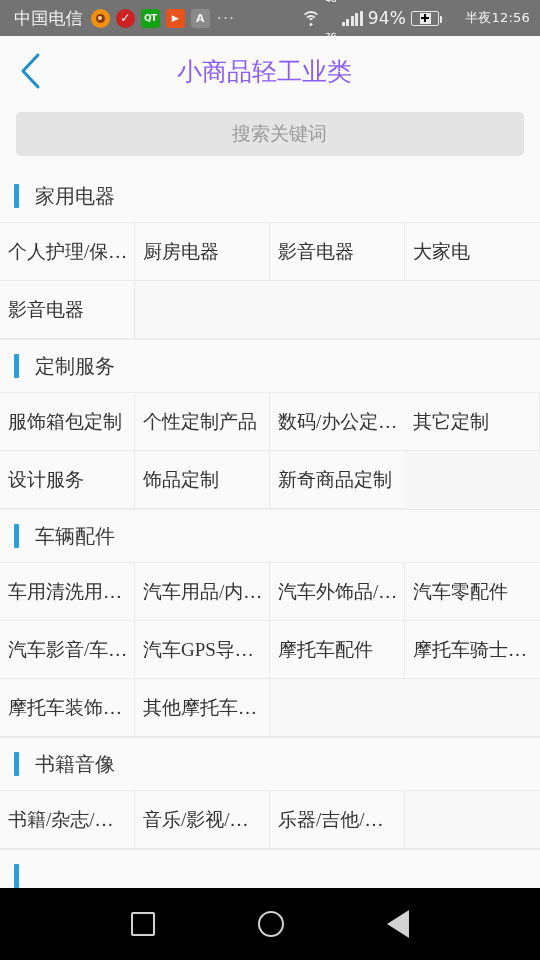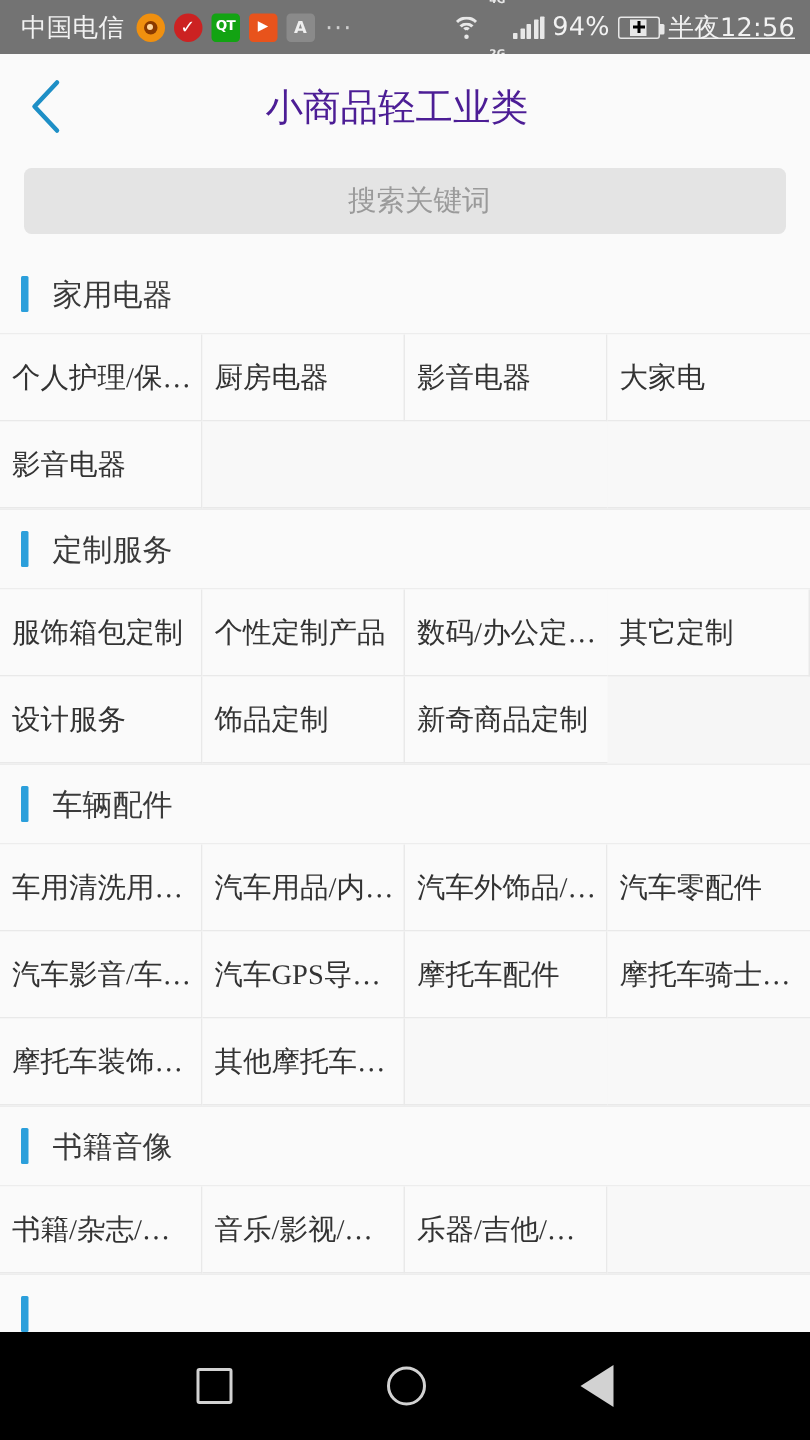--- a/index.html
+++ b/index.html
@@ -56,29 +56,29 @@
   .battery{ width:28px; height:15px; border:1.5px solid #e8e8e8; border-radius:2px;
             position:relative; display:flex; align-items:center;
             justify-content:center; }
   .battery::after{ content:""; position:absolute; right:-4px; top:4px;
             width:2.5px; height:7px; background:#e8e8e8; border-radius:0 1px 1px 0; }
   .battery .plus{ width:11px; height:11px; background:#e8e8e8; position:relative; }
   .battery .plus::before, .battery .plus::after{ content:""; position:absolute;
             background:#000; }
   .battery .plus::before{ left:4.5px; top:1.5px; width:2px; height:8px; }
   .battery .plus::after{ left:1.5px; top:4.5px; width:8px; height:2px; }
-  .clock{ font-size:17px; color:#f2f2f2; margin-left:1px;text-decoration:underline; }
+  .clock{ font-size:13px; color:#f2f2f2; margin-left:21px; }
 
   
   .appbar{ height:70px; background:#fafafa; display:flex; align-items:center;
            position:relative; }
   .backbtn{ width:60px; height:70px; display:flex; align-items:center;
             justify-content:center; cursor:pointer; }
   .apptitle{ position:absolute; left:0; right:11px; text-align:center;
-             font-size:25px; color:#4c1d95; pointer-events:none; }
+             font-size:25px; color:#8b5cf6; pointer-events:none; }
 
   
   .searchwrap{ padding:6px 16px 14px; background:#fafafa; }
   .searchbox{ height:44px; background:#e4e4e4; border-radius:5px;
               display:flex; align-items:center; justify-content:center;
               font-size:19px; color:#9a9a9a; cursor:text;padding-left:19px; }
 
   
   .scroll{ height:778px; overflow:hidden; background:#f6f6f6; }
 

